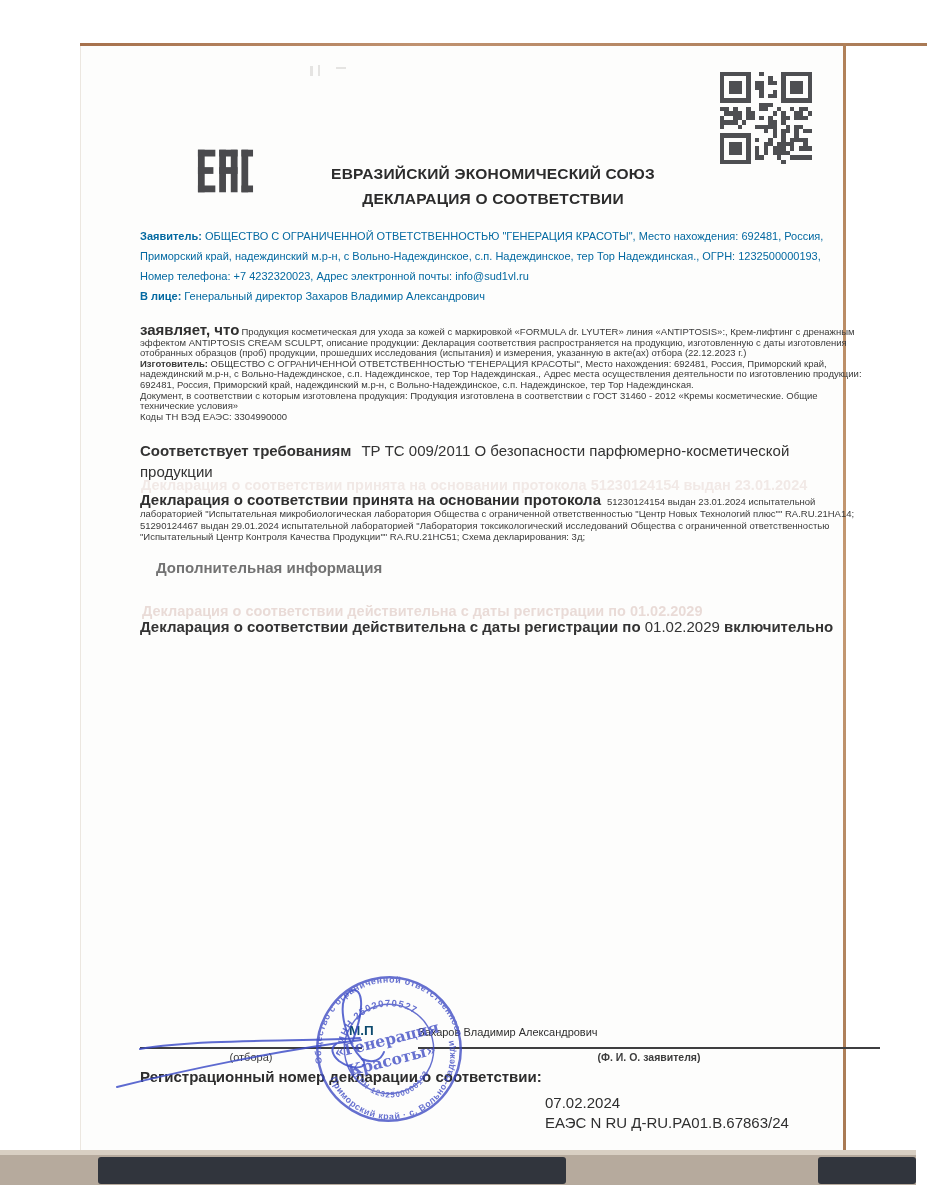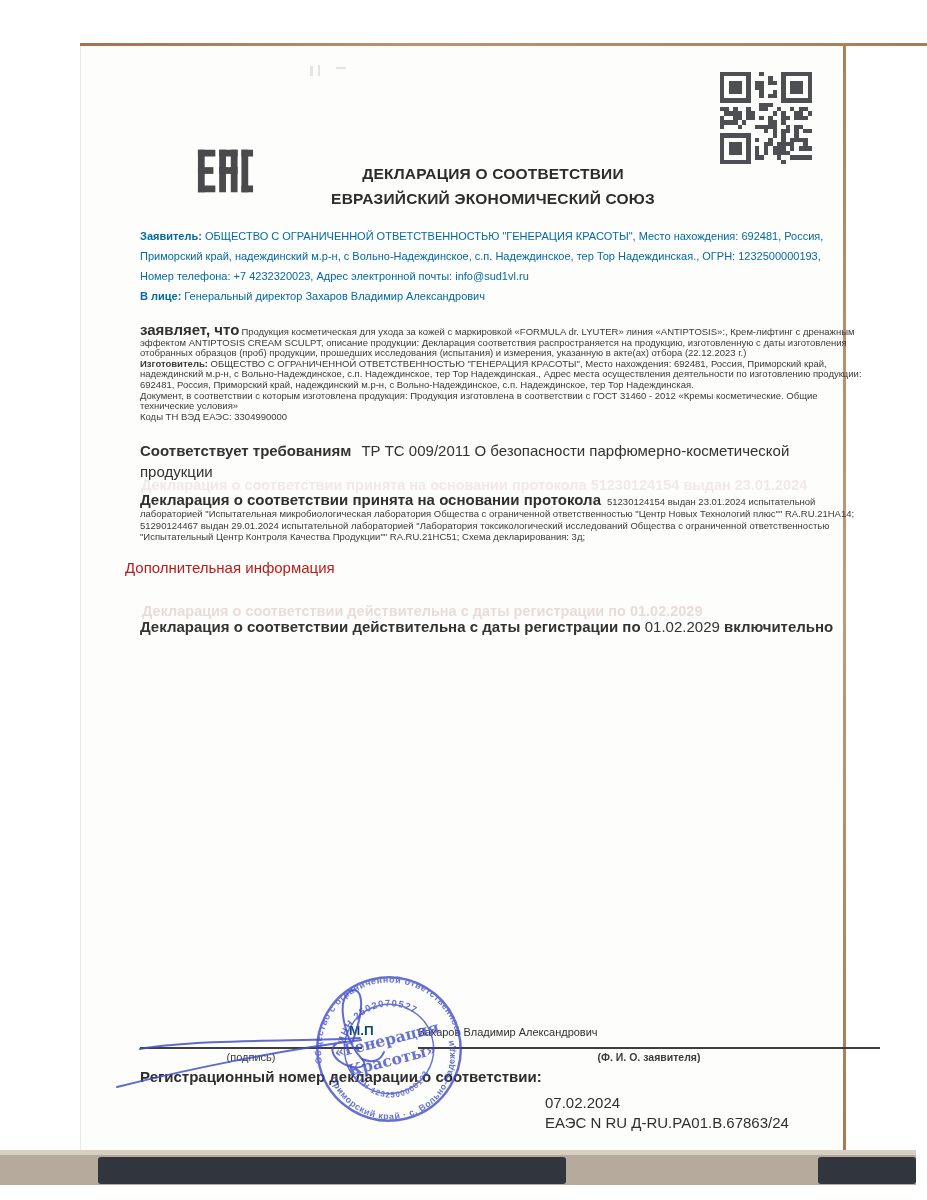--- a/index.html
+++ b/index.html
@@ -27,21 +27,21 @@
   #title{left:283px;top:161px;width:420px;text-align:center;font-weight:700;
          font-size:15.5px;line-height:25px;color:#2c2c2c;letter-spacing:.2px;}
 
   
   #applicant{left:140px;top:226px;width:714px;}
   #declares{left:140px;top:325px;width:729px;}
   #declares .lead{font-size:15px;font-weight:700;color:#2f2f2f;margin-right:2px;}
   #compliance{left:140px;top:440px;width:700px;font-size:15px;line-height:21px;}
   #basis{left:140px;top:494px;width:729px;}
   #basis .lead{font-size:15px;font-weight:700;color:#2f2f2f;margin-right:6px;}
-  #additional{left:125px;top:559px;font-size:15px;font-weight:400;color:#b91c1c;}
+  #additional{left:156px;top:559px;font-size:15px;font-weight:700;color:#737373;}
   #validity{left:140px;top:616px;width:700px;font-size:15px;line-height:21px;}
 
   .ghost{color:#c49b91;opacity:.42;filter:blur(.5px);font-weight:700;font-size:14.5px;}
   #ghost-basis{left:141px;top:477px;width:720px;opacity:.20;}
   #ghost-validity{left:142px;top:603px;width:720px;opacity:.34;}
   .pencil{position:absolute;background:rgba(120,115,110,.18);}
 
   
   .rule{position:absolute;height:2px;background:#3e3e40;}
   #rule-sign{left:140px;top:1047px;width:222px;}
@@ -227,22 +227,22 @@
         <rect x="14" y="0" width="7" height="7"></rect>
         <rect x="15" y="1" width="5" height="5" fill="#fdfdfc"></rect>
         <rect x="16" y="2" width="3" height="3"></rect>
         <rect x="0" y="14" width="7" height="7"></rect>
         <rect x="1" y="15" width="5" height="5" fill="#fdfdfc"></rect>
         <rect x="2" y="16" width="3" height="3"></rect>
       </svg>
   </div>
 
   <div class="abs" id="title">
+    <div>ЕВРАЗИЙСКИЙ ЭКОНОМИЧЕСКИЙ СОЮЗ</div>
     <div>ДЕКЛАРАЦИЯ О СООТВЕТСТВИИ</div>
-    <div>ЕВРАЗИЙСКИЙ ЭКОНОМИЧЕСКИЙ СОЮЗ</div>
   </div>
 
   <div class="abs t15" id="applicant">
     <p><span class="b">Заявитель:</span>
        <span>ОБЩЕСТВО С ОГРАНИЧЕННОЙ ОТВЕТСТВЕННОСТЬЮ "ГЕНЕРАЦИЯ КРАСОТЫ", Место нахождения: 692481, Россия, Приморский край, надеждинский м.р-н, с Вольно-Надеждинское, с.п. Надеждинское, тер Тор Надеждинская., ОГРН: 1232500000193, Номер телефона: +7 4232320023, Адрес электронной почты: info@sud1vl.ru</span></p>
     <p><span class="b">В лице:</span>
        <span>Генеральный директор Захаров Владимир Александрович</span></p>
   </div>
 
   <div class="abs sm" id="declares">
@@ -268,21 +268,21 @@
   <div class="abs" id="validity">
     <span class="b">Декларация о соответствии действительна с даты регистрации по</span>
     <span>01.02.2029</span>
     <span class="b">включительно</span>
   </div>
 
   <div class="abs" id="mp">М.П</div>
   <div class="abs" id="fio">Захаров Владимир Александрович</div>
   <div class="rule" id="rule-sign"></div>
   <div class="rule" id="rule-fio"></div>
-  <div class="abs cap" id="cap-sign">(подпись)</div>
+  <div class="abs cap" id="cap-sign">(отбора)</div>
   <div class="abs cap" id="cap-fio">(Ф. И. О. заявителя)</div>
 
   <div class="abs" id="reg-number-label">Регистрационный номер декларации о соответствии:</div>
   <div class="abs" id="reg-number-value">ЕАЭС N RU Д-RU.РА01.В.67863/24</div>
   <div class="abs" id="reg-date-value">07.02.2024</div>
 
   <svg class="abs" id="stamp" viewBox="0 0 160 160" aria-hidden="true">
     <defs>
       <path id="arc-outer-top" d="M 14,82 A 66,66 0 1 1 146,82" fill="none"></path>
       <path id="arc-outer-bottom" d="M 18,86 A 62,62 0 0 0 142,86" fill="none"></path>

